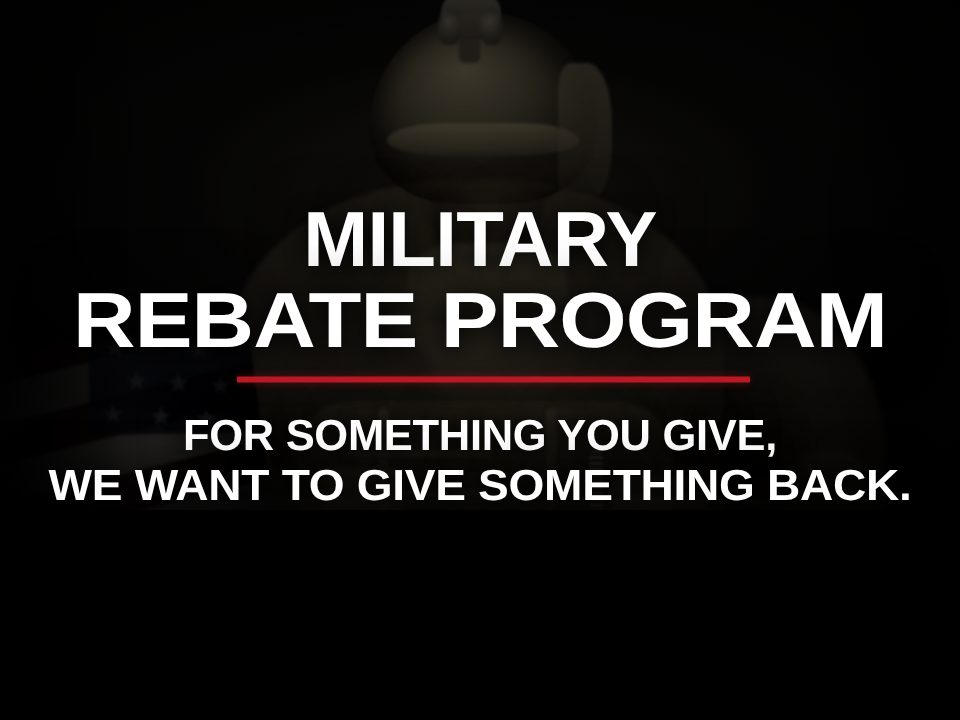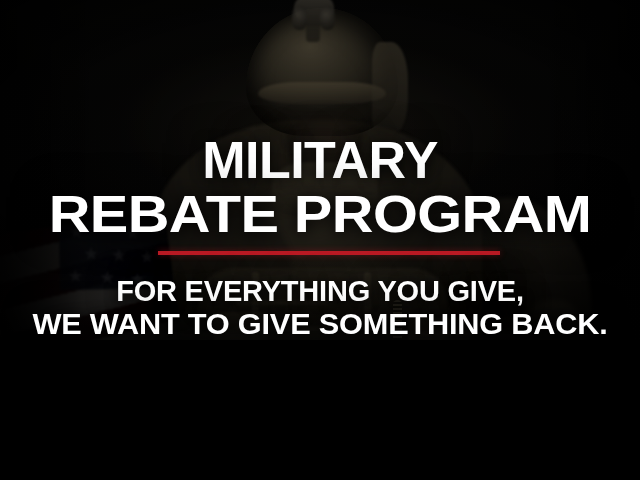--- a/index.html
+++ b/index.html
@@ -411,18 +411,18 @@
     <div class="vignette"></div>
   </div>
 
   <div class="overlay">
     <div class="headline headline-1">MILITARY</div>
 
     <div class="headline headline-2">REBATE PROGRAM</div>
 
     <div class="divider"></div>
 
-    <div class="subhead subhead-1">FOR EVERYTHING YOU GIVE,</div>
+    <div class="subhead subhead-1">FOR SOMETHING YOU GIVE,</div>
 
     <div class="subhead subhead-2">WE WANT TO GIVE SOMETHING BACK.</div>
   </div>
 
 </div>
 
 </body></html>

